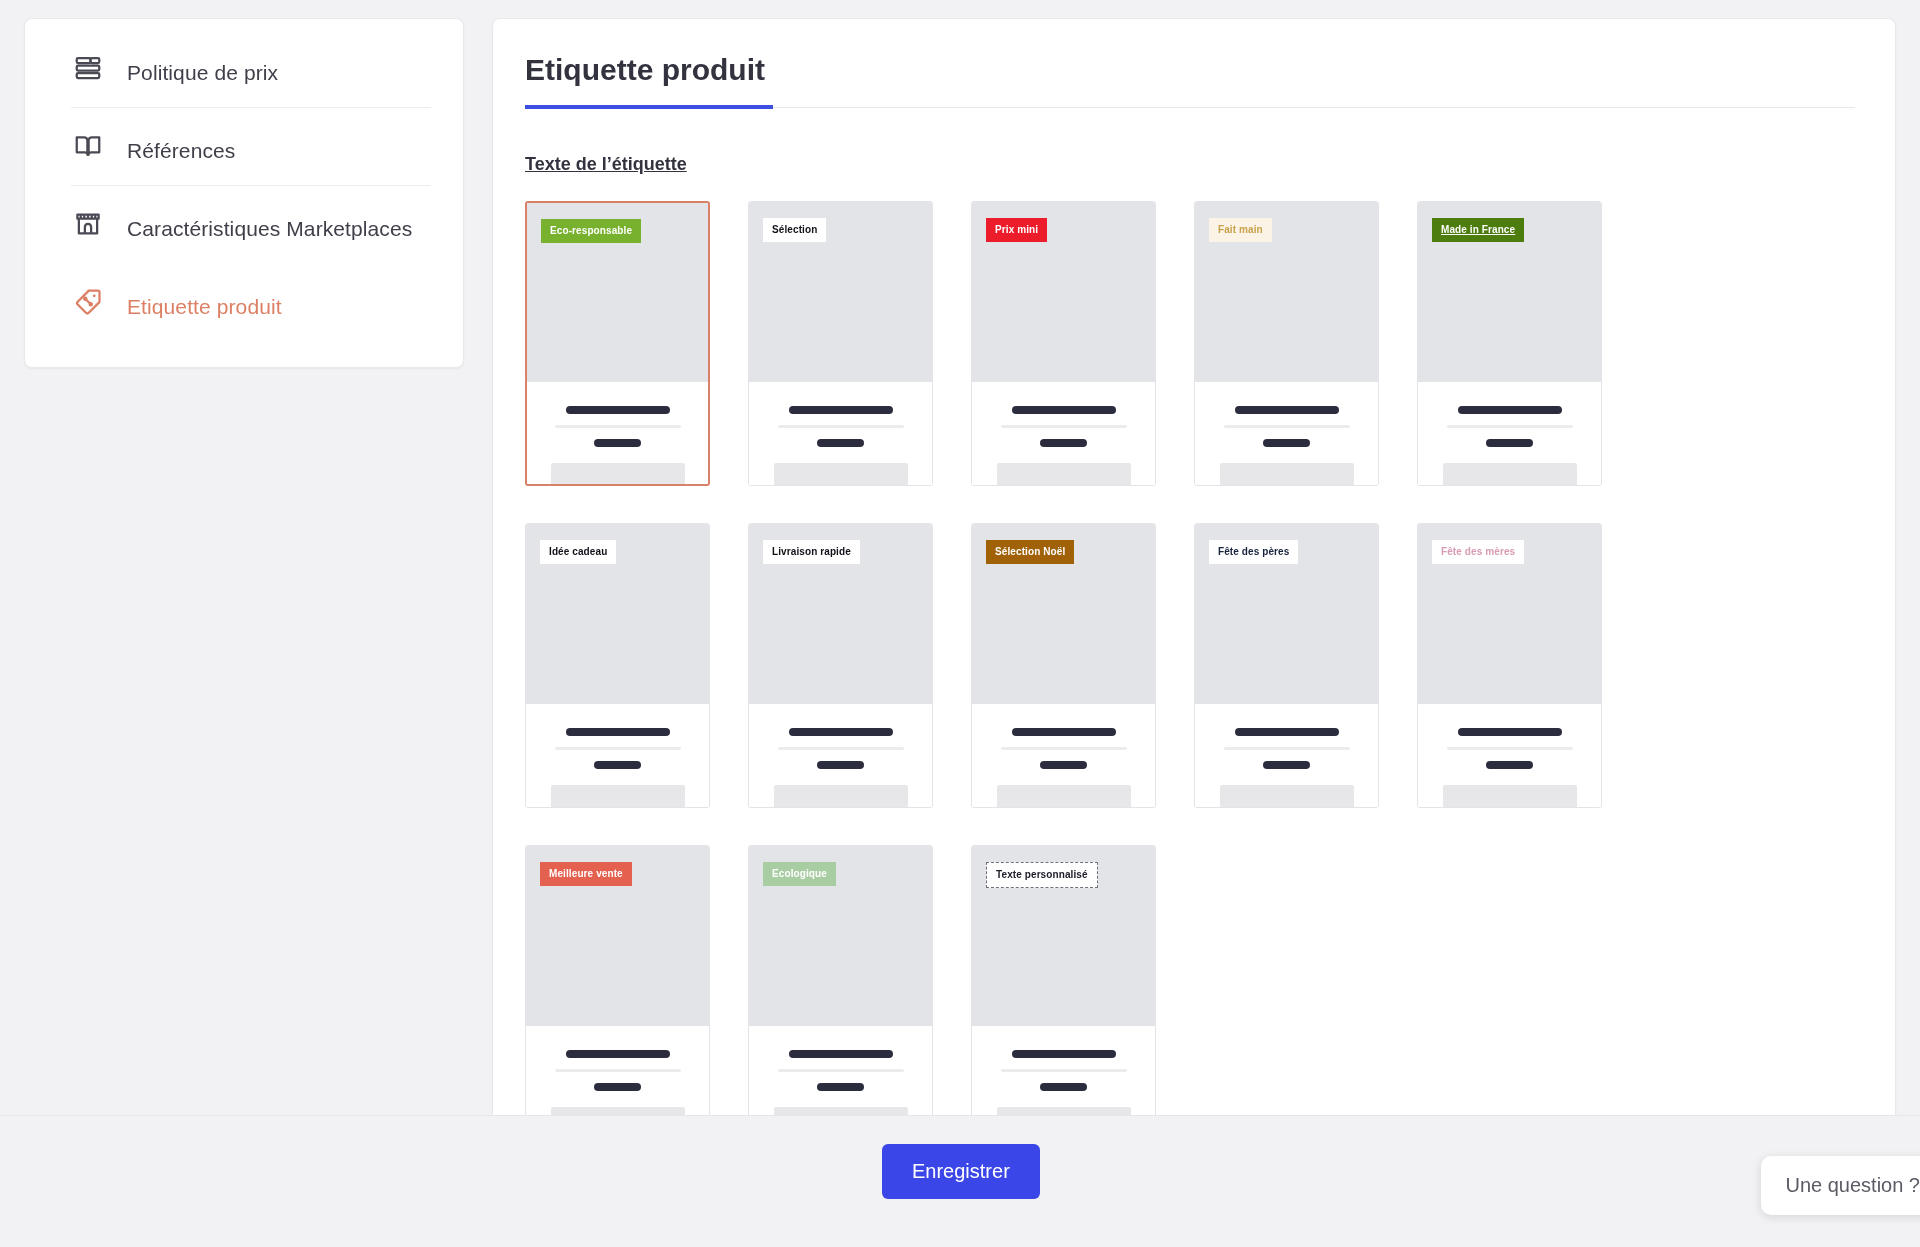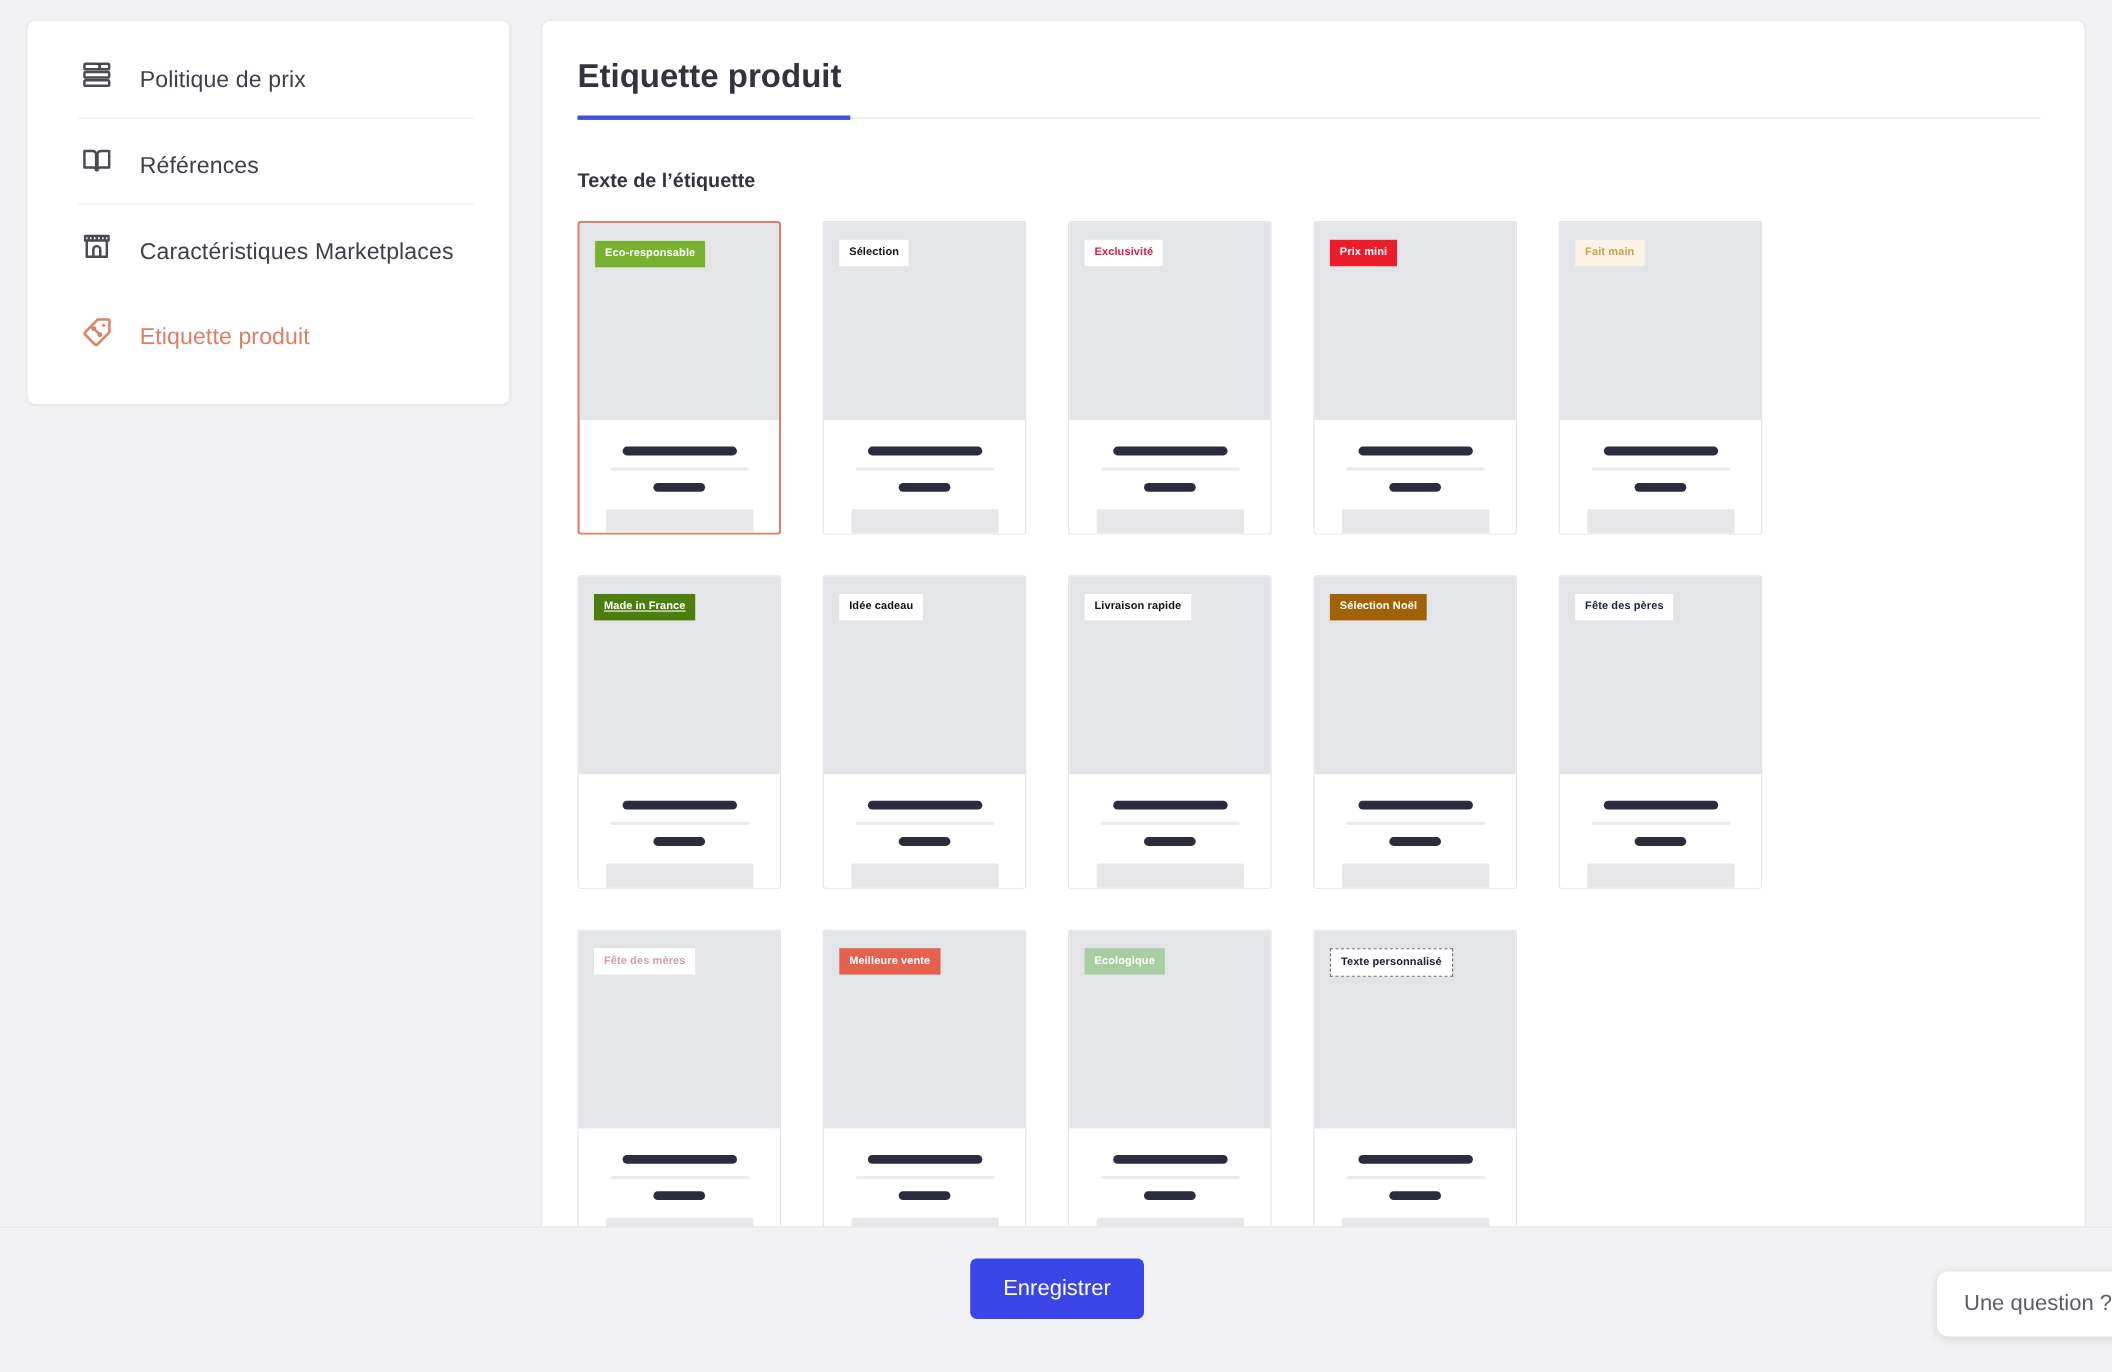--- a/index.html
+++ b/index.html
@@ -103,20 +103,21 @@
     padding: 0 8px 18px 0;
     border-bottom: 4px solid #3c4fe0;
     margin-bottom: -2px;
   }
 
   .section-label {
     font-size: 18px;
     font-weight: bold;
     color: #333340;
     margin-bottom: 26px;
+    text-decoration: underline;
   }
 
   
   .grid {
     display: grid;
     grid-template-columns: repeat(5, 185px);
     gap: 37px 38px;
   }
 
   .label-card {
@@ -307,29 +308,20 @@
           <div class="label-card">
             <div class="card-photo"><span class="badge" style="background: rgb(255, 255, 255); color: rgb(17, 17, 24);">Sélection</span></div>
             <div class="card-body">
               <div class="sk-line-dark"></div>
               <div class="sk-line-light"></div>
               <div class="sk-line-short"></div>
               <div class="sk-block"></div>
             </div>
           </div>
           <div class="label-card">
-            <div class="card-photo"><span class="badge" style="background: rgb(255, 255, 255); color: rgb(224, 27, 67);">Exclusivité</span></div>
-            <div class="card-body">
-              <div class="sk-line-dark"></div>
-              <div class="sk-line-light"></div>
-              <div class="sk-line-short"></div>
-              <div class="sk-block"></div>
-            </div>
-          </div>
-          <div class="label-card">
             <div class="card-photo"><span class="badge" style="background: rgb(236, 28, 42); color: rgb(255, 255, 255);">Prix mini</span></div>
             <div class="card-body">
               <div class="sk-line-dark"></div>
               <div class="sk-line-light"></div>
               <div class="sk-line-short"></div>
               <div class="sk-block"></div>
             </div>
           </div>
           <div class="label-card">
             <div class="card-photo"><span class="badge" style="background: rgb(251, 244, 230); color: rgb(201, 161, 74);">Fait main</span></div>

